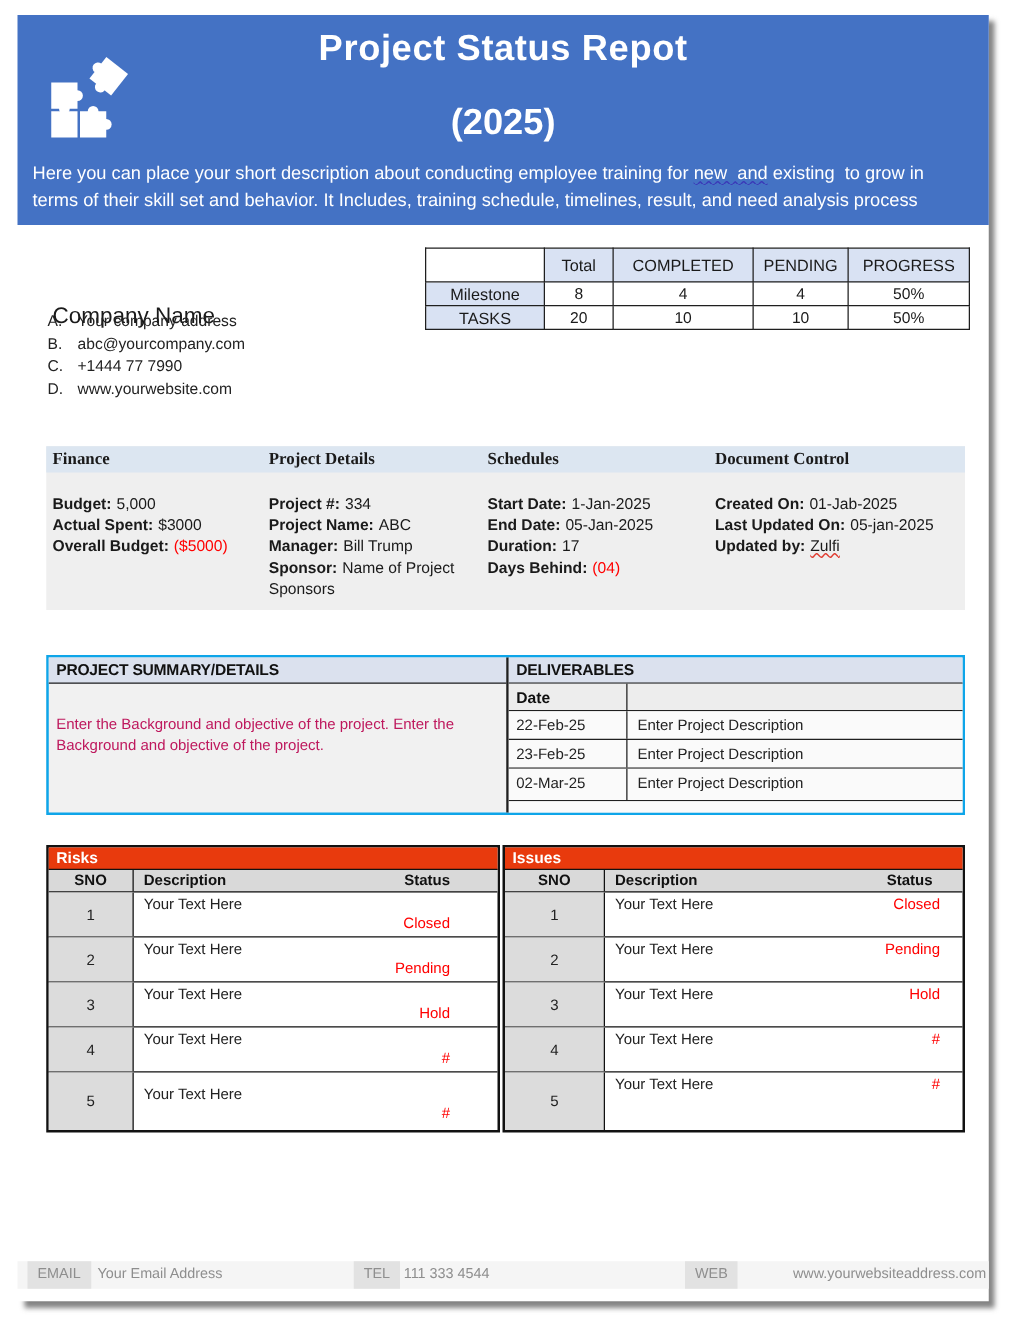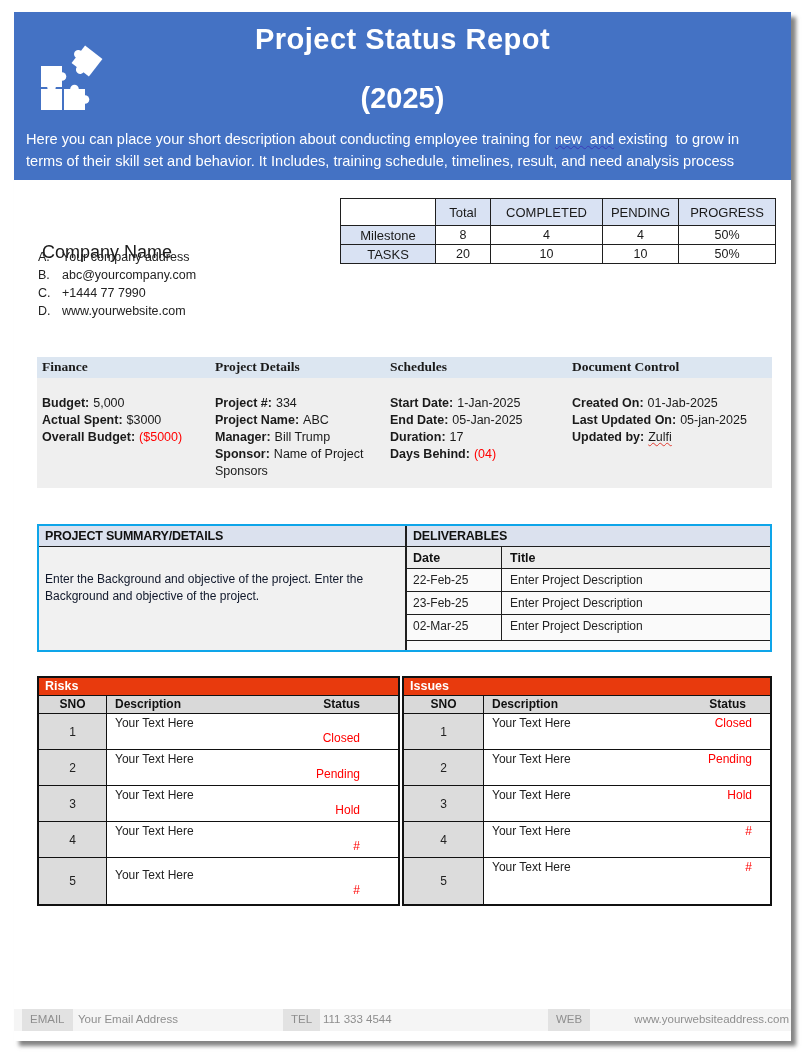--- a/index.html
+++ b/index.html
@@ -48,21 +48,21 @@
   .val { margin-left: 4px; }
   .red { color: #FF0000; }
   .wavy-red { text-decoration: underline wavy #e03c31; text-decoration-thickness: 1px; }
 
   
   .sum-box { position: absolute; left: 23px; top: 512px; width: 735px; height: 128px;
     border: 2px solid #0ea5e9; display: flex; background: #F1F1F1; }
   .sum-left { width: 366px; display: flex; flex-direction: column; }
   .sum-head { height: 21px; background: #DBE1EE; border-bottom: 1.5px solid #1f1f1f;
     font-weight: bold; font-size: 12.5px; padding: 3px 0 0 6px; color: #111; letter-spacing: -.2px; }
-  .sum-body { flex: 1; padding: 24px 12px 0 6px; font-size: 12px; line-height: 17px; color: #0f172a; }
+  .sum-body { flex: 1; padding: 24px 12px 0 6px; font-size: 12px; line-height: 17px; color: #be185d; }
   .del-right { flex: 1; border-left: 2px solid #1f1f1f; display: flex; flex-direction: column; }
   .del-sub { display: flex; height: 22px; background: #EDEDED; border-bottom: 1.4px solid #1f1f1f;
     font-weight: bold; font-size: 12.5px; color: #111; }
   .del-row { display: flex; border-bottom: 1.4px solid #1f1f1f; background: #FAFAFA;
     font-size: 12px; color: #222; }
   .del-row.r1 { height: 23px; } .del-row.r2 { height: 23px; } .del-row.r3 { height: 26px; }
   .del-date { width: 95px; border-right: 1.4px solid #1f1f1f; padding: 4px 0 0 6px; }
   .del-title { flex: 1; padding: 4px 0 0 8px; }
   .del-sub .del-date, .del-sub .del-title { padding-top: 4px; }
   .del-fill { flex: 1; background: #FAFAFA; }
@@ -207,21 +207,20 @@
 
   <div class="sum-box">
     <div class="sum-left">
       <div class="sum-head">PROJECT SUMMARY/DETAILS</div>
       <div class="sum-body">Enter the Background and objective of the project. Enter the Background and objective of the project.</div>
     </div>
     <div class="del-right">
       <div class="sum-head">DELIVERABLES</div>
       <div class="del-sub">
         <div class="del-date">Date</div>
-        <div class="del-title">Title</div>
       </div>
       <div class="del-row r1">
         <div class="del-date">22-Feb-25</div>
         <div class="del-title">Enter Project Description</div>
       </div>
       <div class="del-row r2">
         <div class="del-date">23-Feb-25</div>
         <div class="del-title">Enter Project Description</div>
       </div>
       <div class="del-row r3">

